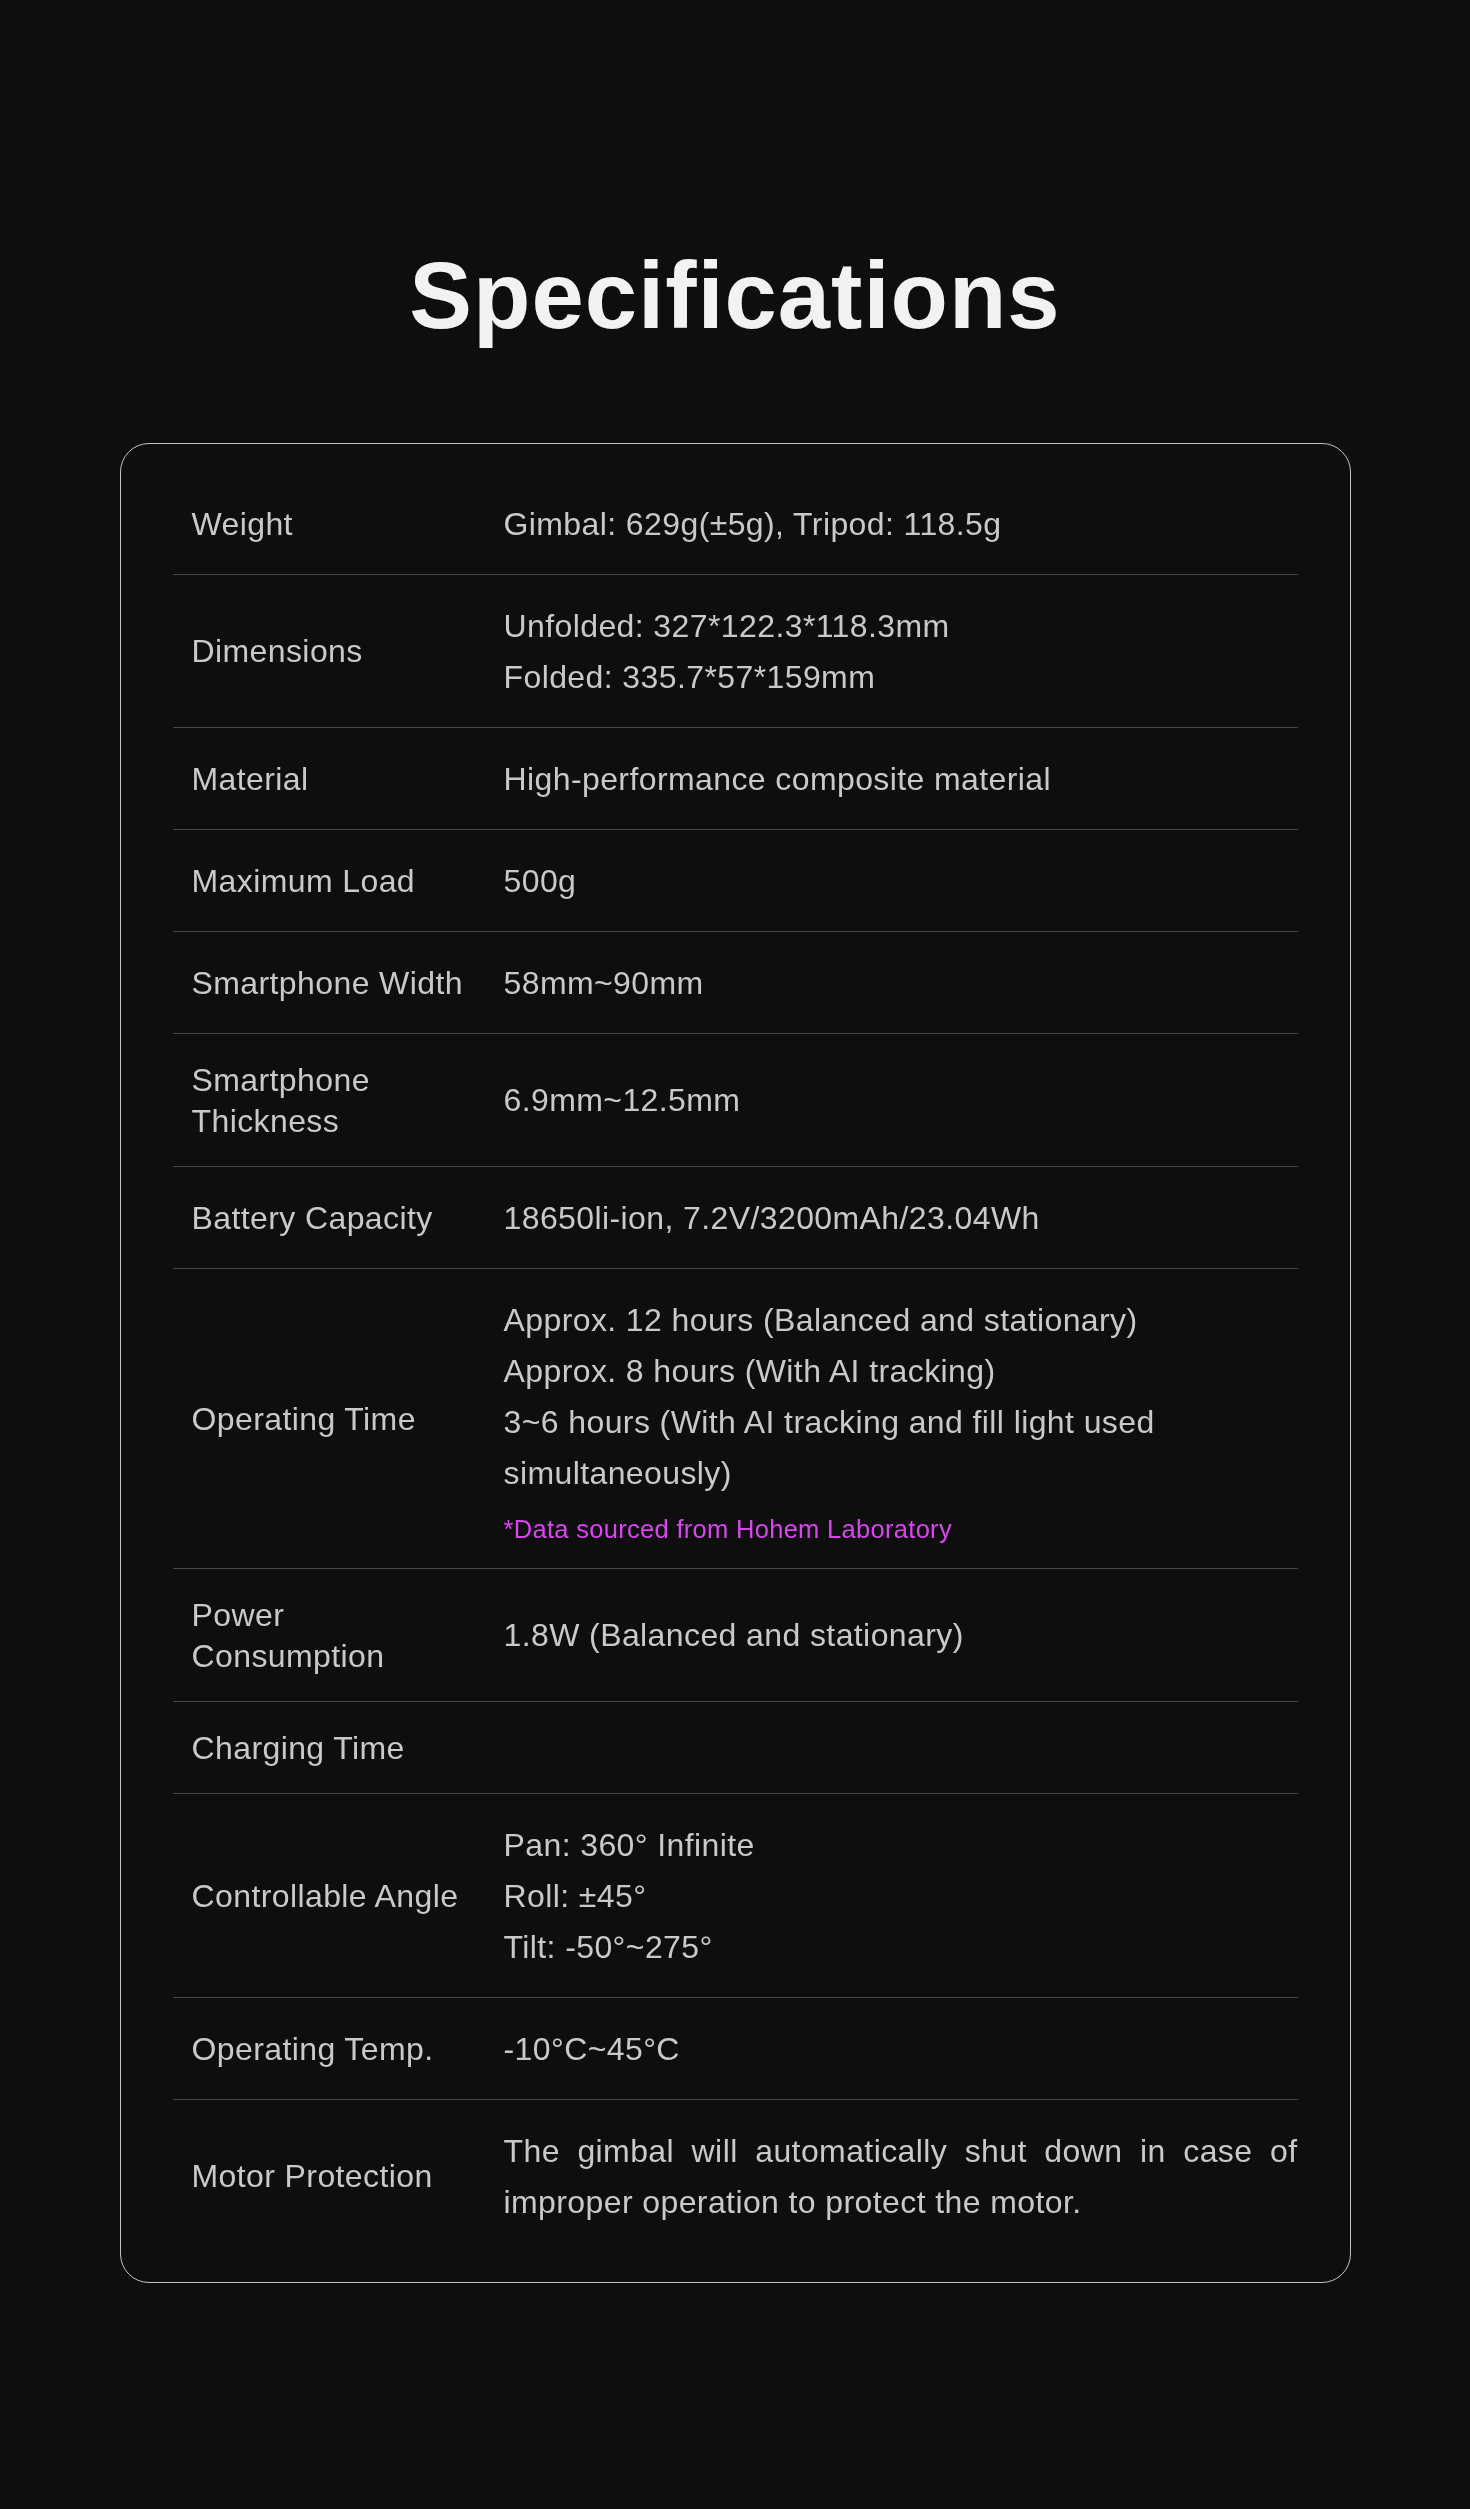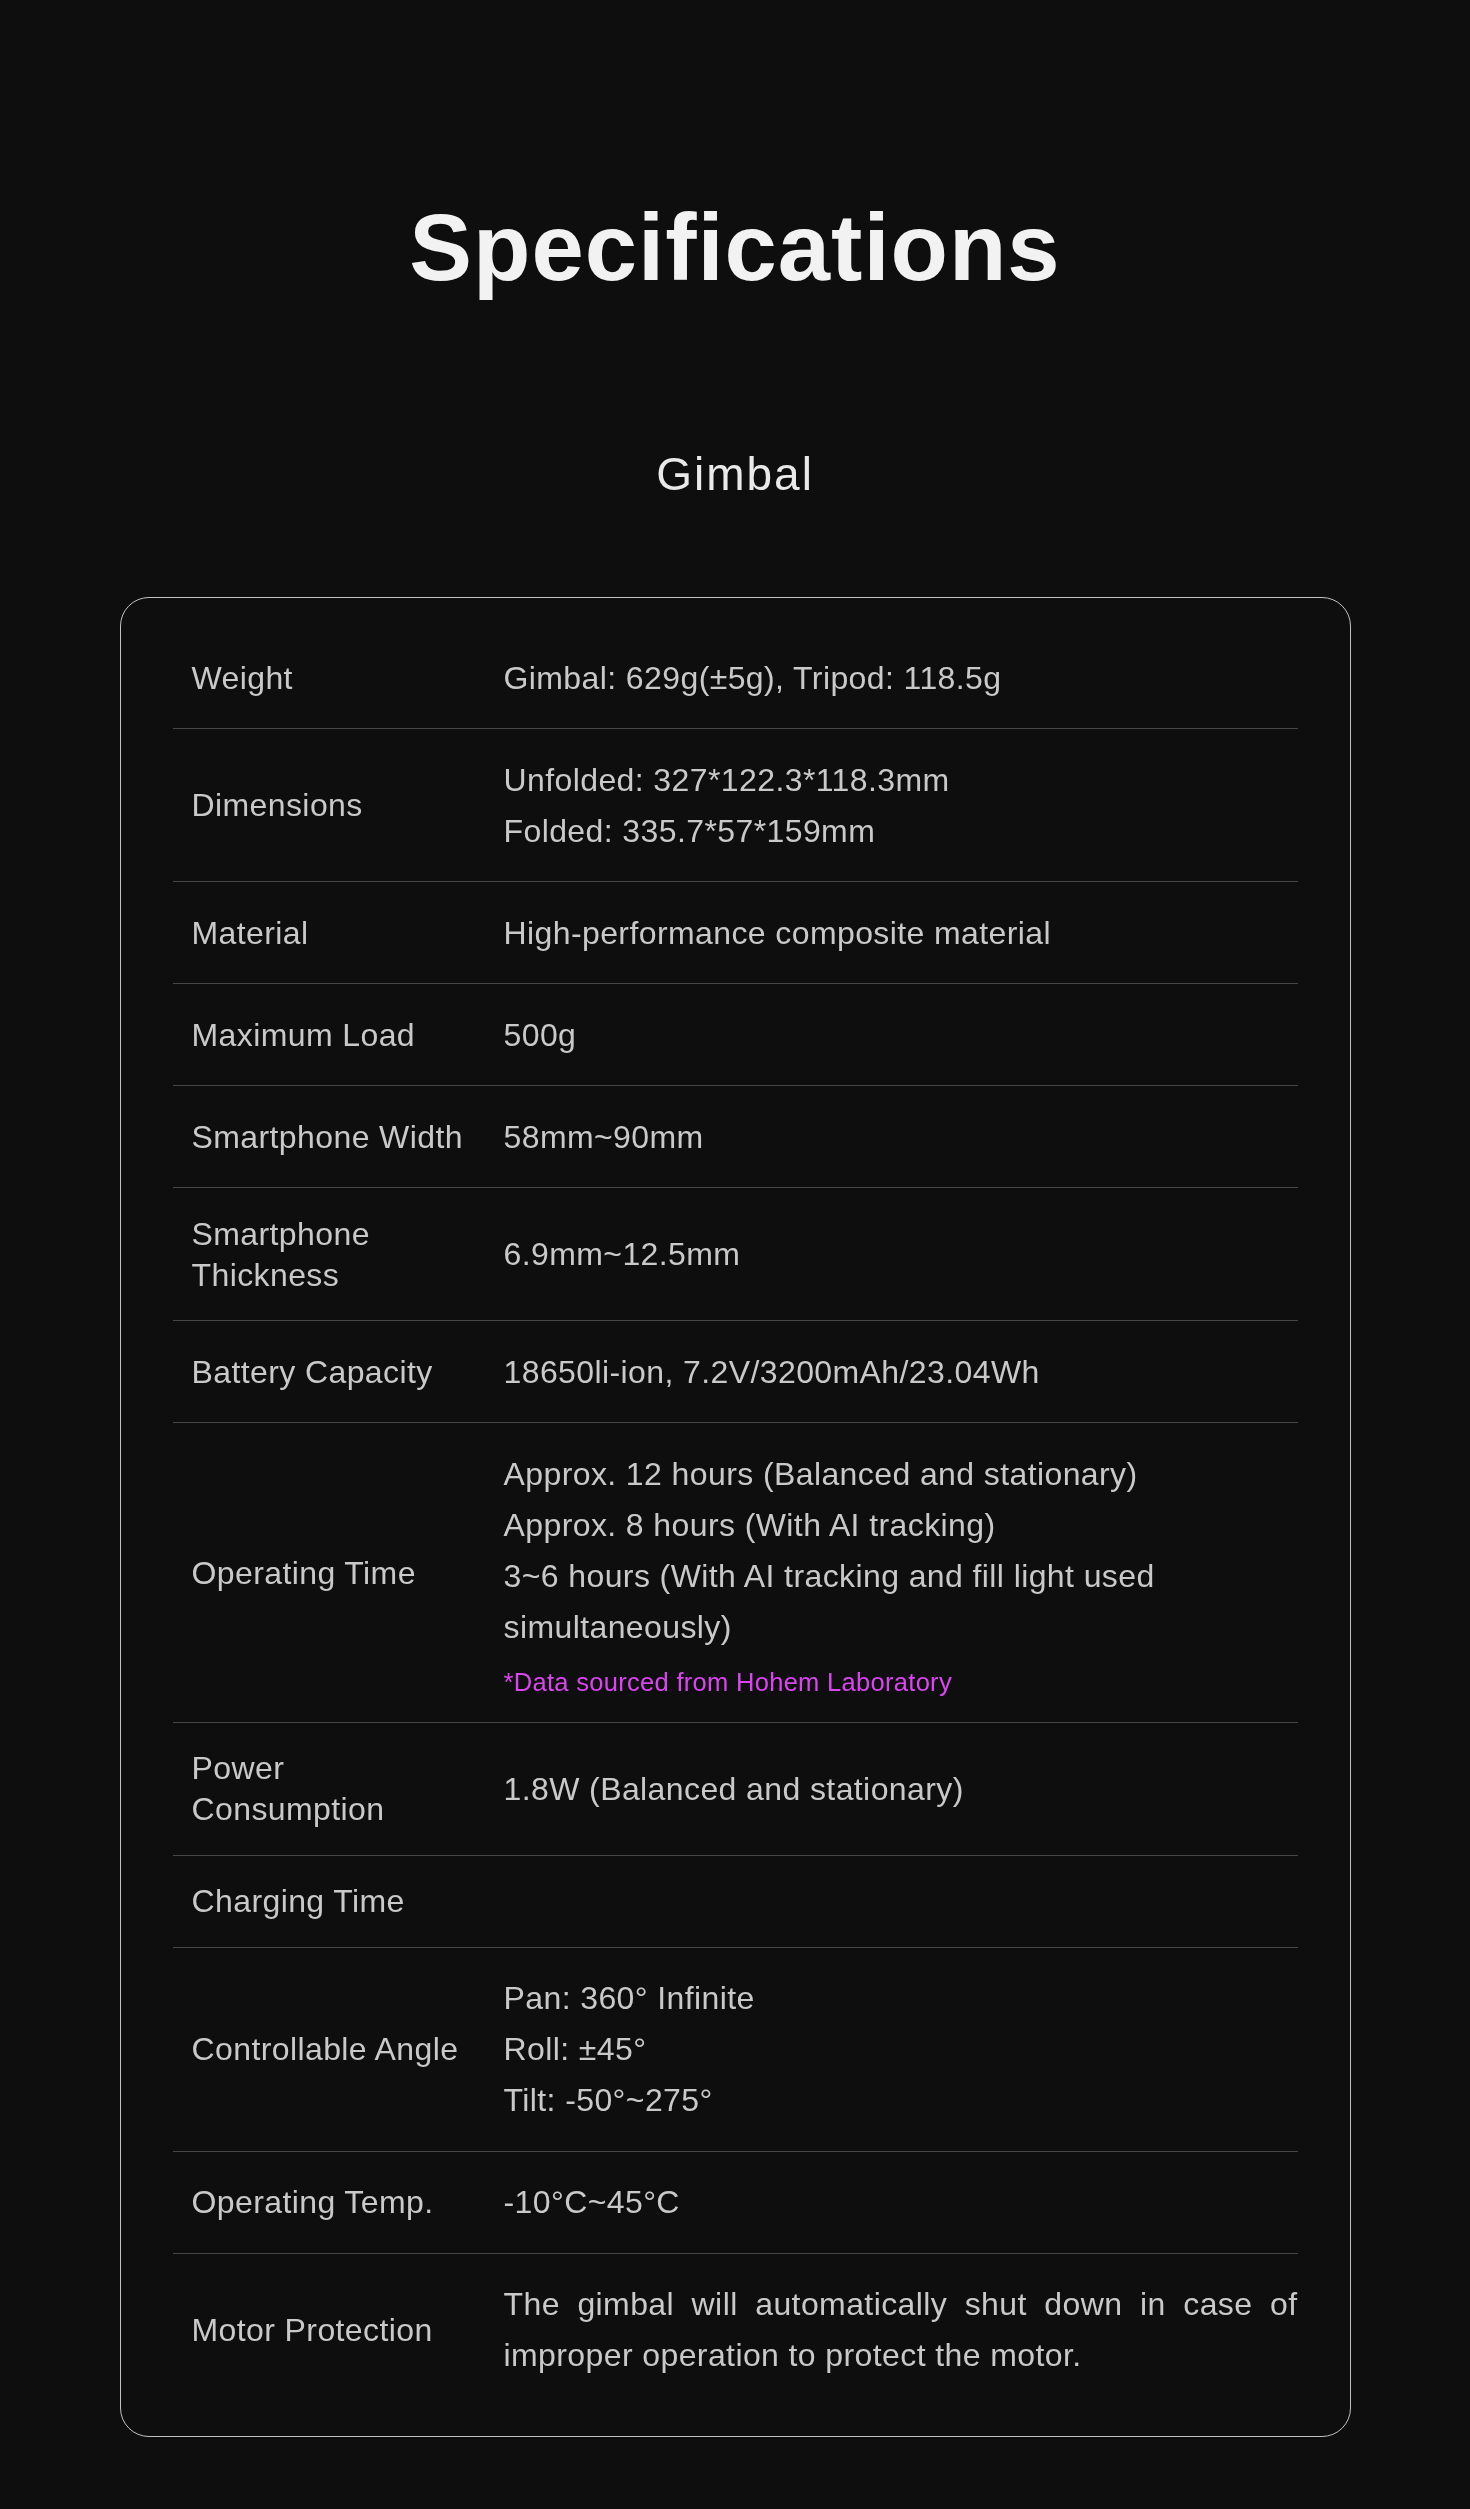--- a/index.html
+++ b/index.html
@@ -11,20 +11,21 @@
     overflow: hidden;
   }
   .page-title {
     padding-top: 196px;
     text-align: center;
     font-size: 94px;
     line-height: 1.1;
     font-weight: 600;
     letter-spacing: 1px;
     color: #f2f2f2;
+    margin-top: 48px;
   }
   .section-subtitle {
     margin-top: 149px;
     text-align: center;
     font-size: 46px;
     line-height: 1.15;
     font-weight: 400;
     letter-spacing: 2px;
     color: #e9e9e9;
   }
@@ -71,21 +72,20 @@
     letter-spacing: 0.3px;
     margin-top: 15.7px;
     color: #d946ef;
   }
 </style>
 </head>
 <body>
 
 <div>
   <h1 class="page-title">Specifications</h1>
-  <h2 class="section-subtitle">Gimbal</h2>
 
   <div class="spec-card">
     <ul class="spec-table">
   <li class="spec-row">
     <div class="spec-label">Weight</div>
     <div class="spec-value">
             <p class="vline">Gimbal: 629g(±5g), Tripod: 118.5g</p>
           </div>
   </li>
 

